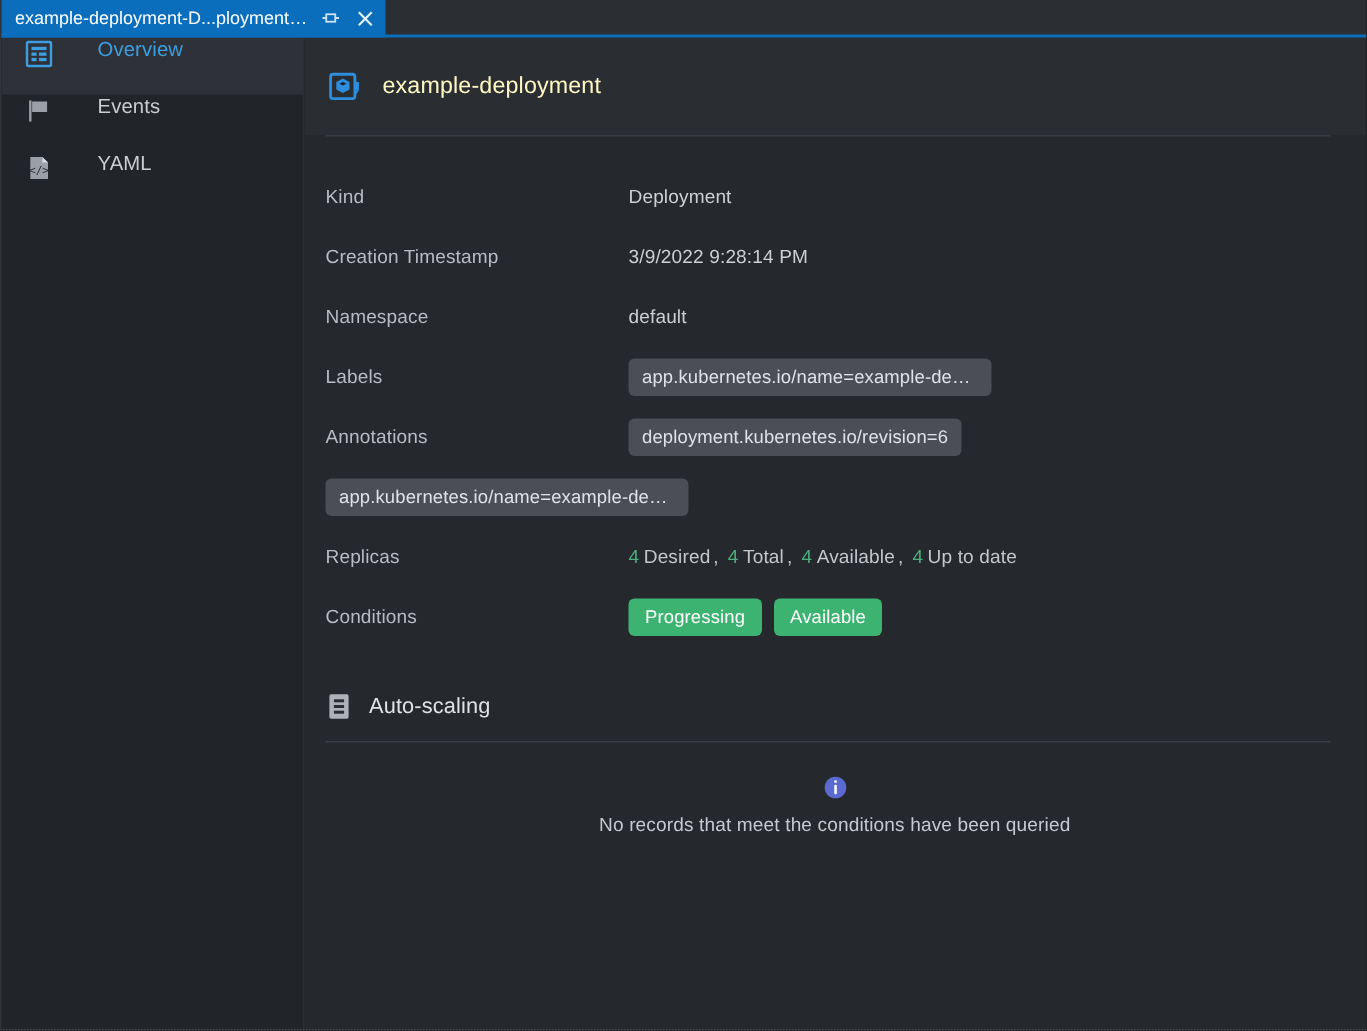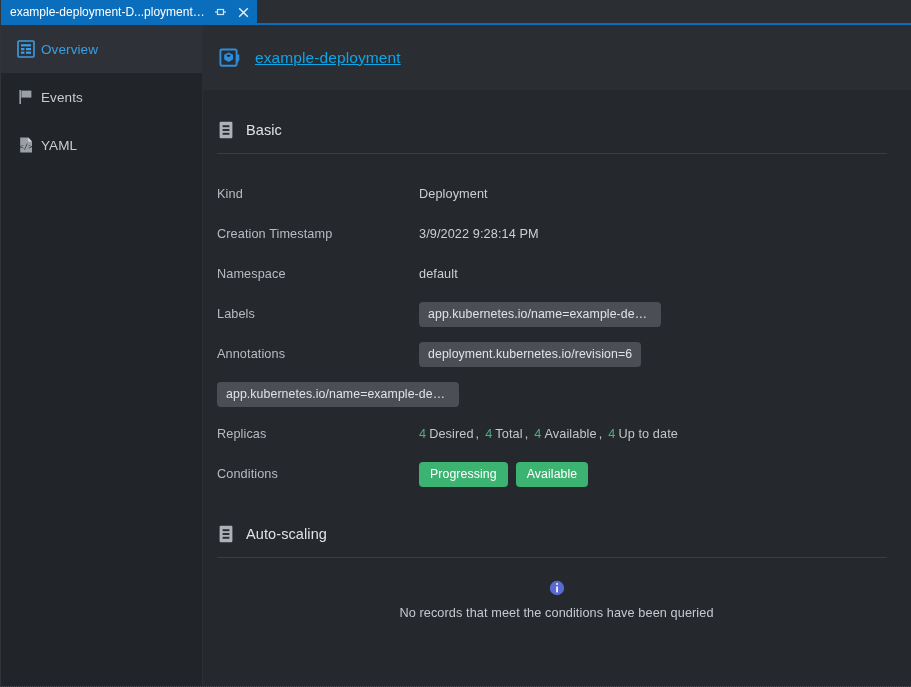--- a/index.html
+++ b/index.html
@@ -81,25 +81,24 @@
 
   
   .sidebar {
     width: 202px;
     min-width: 202px;
     background: #212428;
     padding-top: 0px;
     border-right: 1px solid #2b2e33;
   }
   .side-item {
-    height: 48px;
-    display: flex;
-    align-items: center;
+    height: 38px;
+    display: flex;
     padding-left: 14px;
-    gap: 4px;
+    gap: 28px;
     cursor: default;
   }
   .side-item.active {
     background: #2e3238;
   }
   .side-icon {
     width: 22px; height: 22px;
     display: flex;
     align-items: center;
     justify-content: center;
@@ -127,23 +126,22 @@
     min-height: 65px;
     background: #2a2d32;
     display: flex;
     align-items: center;
     padding-left: 14px;
     gap: 12px;
   }
   .ph-icon { width: 26px; height: 26px; flex: 0 0 auto; }
   .ph-title {
     font-size: 15.5px;
-    color: #0ea5e9;
-    letter-spacing: .1px;
-    text-decoration: underline;
+    color: #fef9c3;
+    letter-spacing: .1px;
   }
 
   .scroll {
     flex: 1;
     overflow: hidden;
     padding: 0 0 0 0;
   }
 
   .section {
     padding: 0 24px 0 14px;
@@ -310,31 +308,20 @@
             <path d="M22.3 15.4 L20.4 18 L19.6 15.4 Z" fill="#2e8ede"></path>
           </svg>
         </span>
         <span class="ph-title">example-deployment</span>
       </div>
 
       <div class="scroll">
 
         <div class="section">
 
-          <div class="section-head">
-            <span class="sec-icon">
-              <svg width="18" height="20" viewBox="0 0 18 20">
-                <rect x="2.6" y="1.8" width="12.8" height="16.4" rx="1.2" fill="#aeb2b8"></rect>
-                <rect x="5.6" y="5.2" width="6.8" height="2" fill="#2a2d32"></rect>
-                <rect x="5.6" y="9" width="6.8" height="2" fill="#2a2d32"></rect>
-                <rect x="5.6" y="12.8" width="6.8" height="2" fill="#2a2d32"></rect>
-              </svg>
-            </span>
-            <span class="sec-title">Basic</span>
-          </div>
           <div class="divider"></div>
 
           <div class="fields">
 
             <div class="field-row">
               <div class="field-label">Kind</div>
               <div class="field-value">Deployment</div>
             </div>
 
             <div class="field-row">

